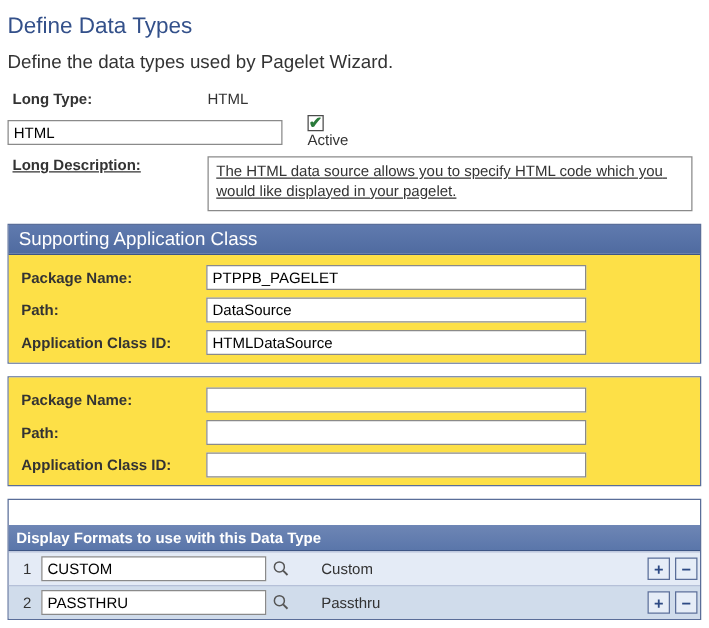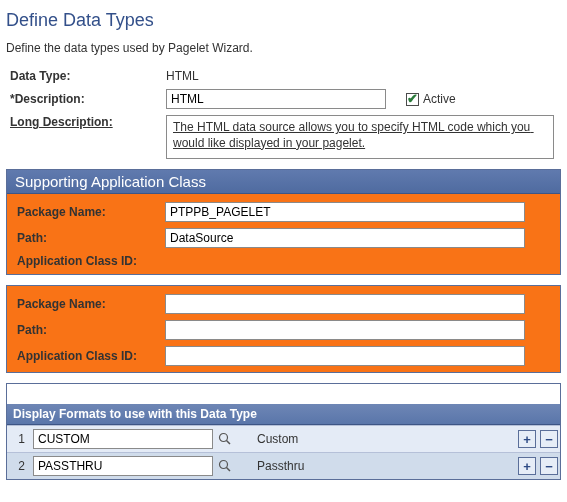--- a/index.html
+++ b/index.html
@@ -13,21 +13,21 @@
     width: 567px;
   }
   .page-title {
     color: #33508a;
     font-size: 18px;
     font-weight: normal;
     margin: 4px 0 10px 0;
   }
   .page-subtitle {
     color: #333;
-    font-size: 12px;
+    font-size: 15px;
     margin-bottom: 14px;
   }
   .field-row {
     display: flex;
     align-items: center;
     margin-bottom: 6px;
   }
   .field-label {
     width: 160px;
     font-weight: bold;
@@ -42,22 +42,22 @@
   input[type=text] {
     font-family: Arial, sans-serif;
     font-size: 12px;
     padding: 2px 4px;
     border: 1px solid #8a8a8a;
     height: 20px;
   }
   .desc-input { width: 220px; }
   .active-wrap {
     display: inline-flex;
-    align-items: center;
     margin-left: 20px;
+    flex-direction: column;
   }
   .checkbox {
     display: inline-block;
     width: 13px;
     height: 13px;
     border: 1px solid #4b4b4b;
     position: relative;
     margin-right: 4px;
     background: #fff;
   }
@@ -90,36 +90,36 @@
   .section-header {
     background: linear-gradient(#607aae, #4f6ba0);
     color: #fff;
     font-weight: normal;
     font-size: 15px;
     padding: 3px 8px;
     border-bottom: 1px solid #3d5585;
   }
   .section-body {
     padding: 8px 6px 6px 6px;
-    background: #f97316;
+    background: #fde047;
   }
   .section-field-row {
     display: flex;
     align-items: center;
     margin-bottom: 6px;
   }
   .section-field-label {
     width: 152px;
     font-weight: bold;
     font-size: 12px;
     color: #333;
     text-align: left;
     padding-left: 4px;
   }
-  .section-input { width: 360px; }
+  .section-input { width: 304px; }
   .grid-section {
     margin-top: 10px;
     border: 1px solid #5a6e99;
   }
   .grid-title {
     background: linear-gradient(#6e86b5, #5a76aa);
     color: #fff;
     font-weight: bold;
     font-size: 12px;
     padding: 3px 6px;
@@ -195,26 +195,25 @@
     cursor: pointer;
   }
 </style>
 </head>
 <body>
 
 <div class="page-title">Define Data Types</div>
 <div class="page-subtitle">Define the data types used by Pagelet Wizard.</div>
 
 <div class="field-row">
-  <div class="field-label">Data Type:</div>
+  <div class="field-label">Long Type:</div>
   <div class="field-value-static">HTML</div>
 </div>
 
 <div class="field-row">
-  <div class="field-label">*Description:</div>
   <input type="text" class="desc-input" value="HTML" style="">
   <span class="active-wrap">
     <span class="checkbox checked"></span>
     <span class="active-text">Active</span>
   </span>
 </div>
 
 <div class="field-row long-desc-row">
   <div class="field-label">Long Description:</div>
   <textarea class="long-desc" style="">The HTML data source allows you to specify HTML code which you would like displayed in your pagelet.</textarea>
@@ -226,20 +225,21 @@
     <div class="section-field-row">
       <div class="section-field-label">Package Name:</div>
       <input type="text" class="section-input" value="PTPPB_PAGELET" style="">
     </div>
     <div class="section-field-row">
       <div class="section-field-label">Path:</div>
       <input type="text" class="section-input" value="DataSource" style="">
     </div>
     <div class="section-field-row" style="margin-bottom:0;">
       <div class="section-field-label">Application Class ID:</div>
+      <input type="text" class="section-input" value="HTMLDataSource" style="">
     </div>
   </div>
 </div>
 
 <div class="section">
   <div class="section-body">
     <div class="section-field-row">
       <div class="section-field-label">Package Name:</div>
       <input type="text" class="section-input" value="" style="">
     </div>

